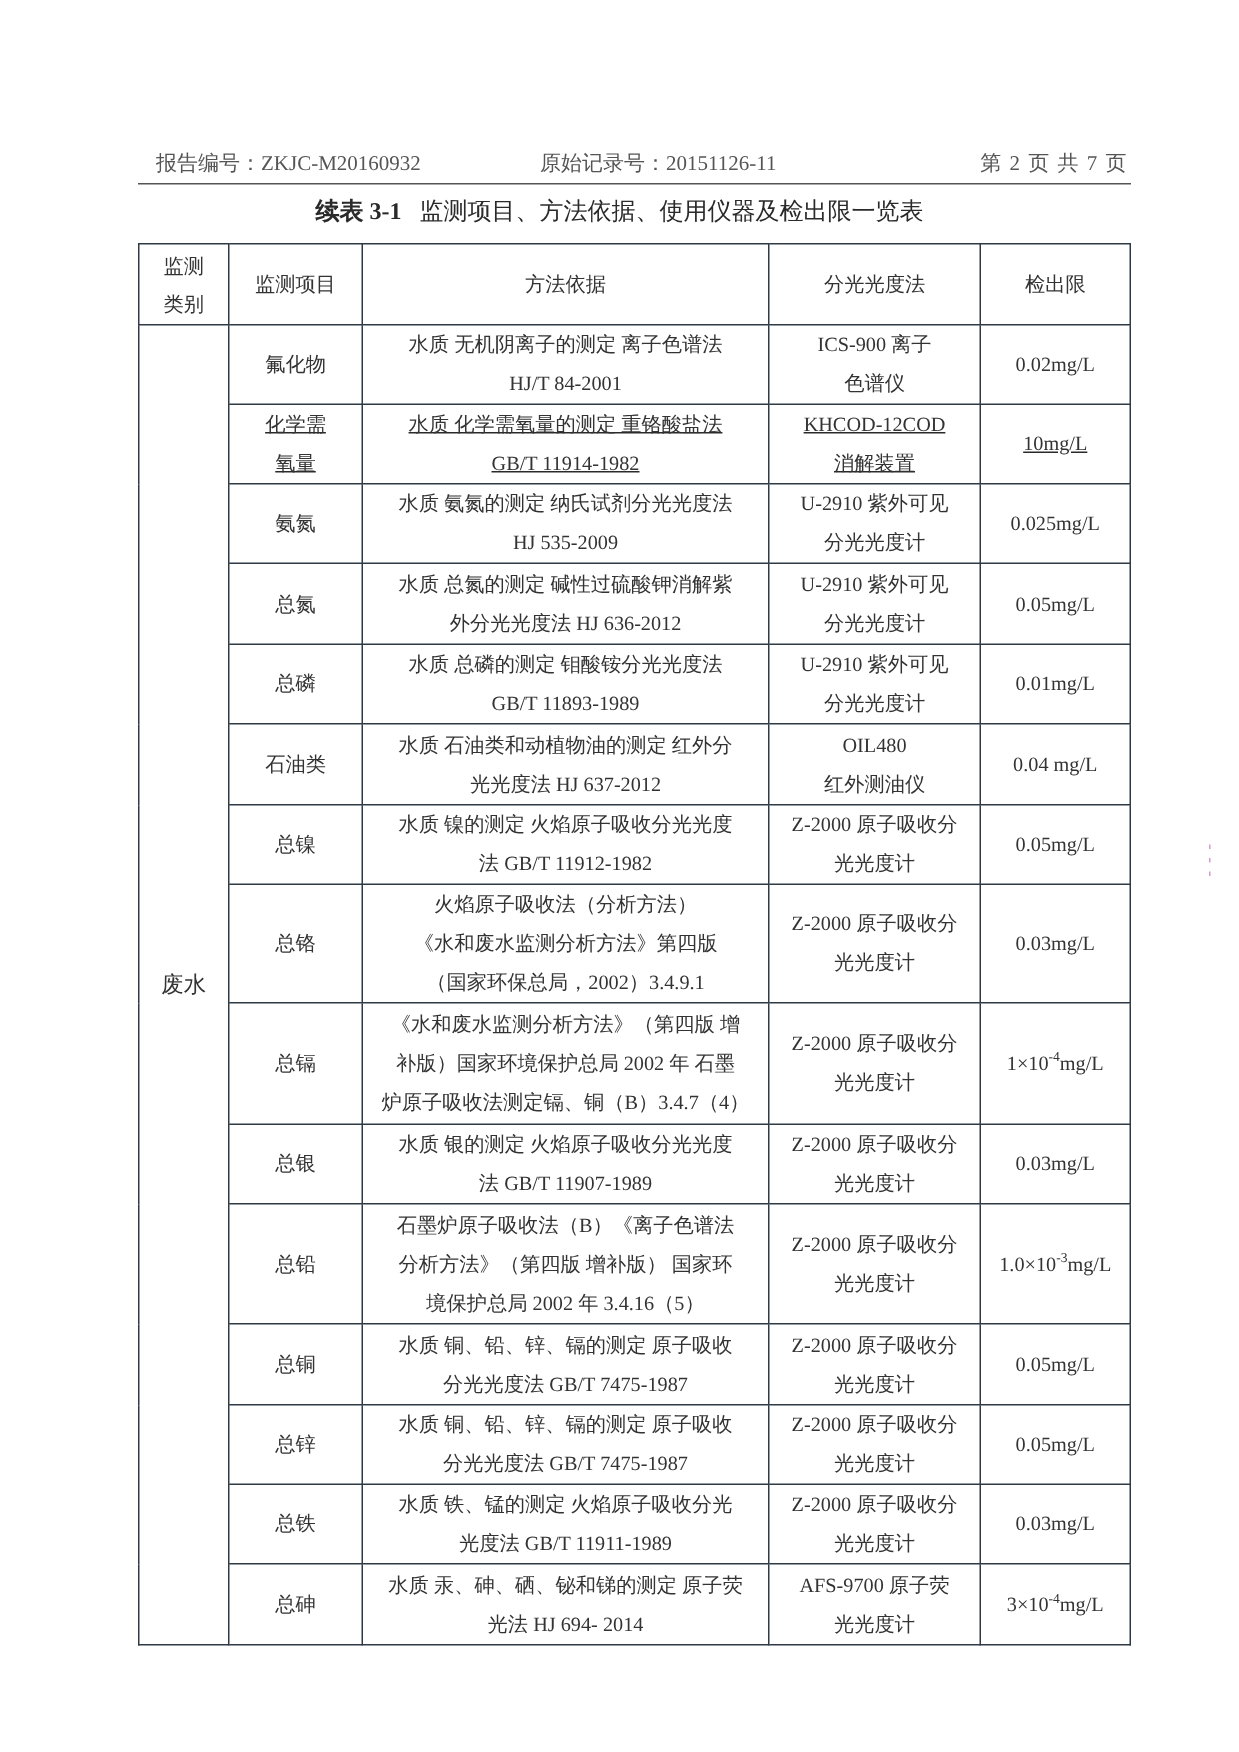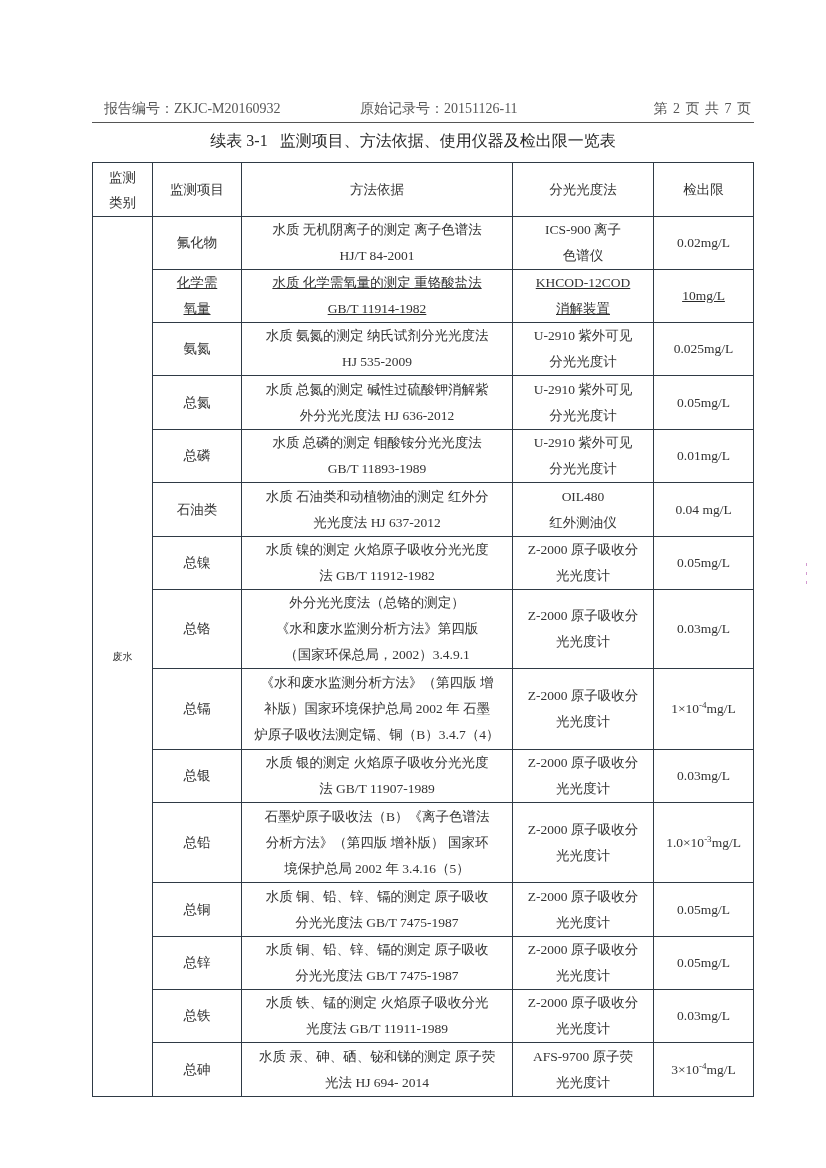--- a/index.html
+++ b/index.html
@@ -5,21 +5,21 @@
   html, body { margin:0; padding:0; }
   body { width:826px; height:1168px; background:#ffffff; position:relative; overflow:hidden;
          font-family: "Liberation Serif", "DejaVu Serif", serif; color:#2a2a2a; }
   .header { position:absolute; left:104px; top:98px; width:648px; height:22px; font-size:14px; color:#555; }
   .header span { position:absolute; top:2px; white-space:nowrap; }
   .h-report { left:0; }
   .h-record { left:256px; }
   .h-page { right:0; letter-spacing:1px;text-align:center; }
   .header-rule { position:absolute; left:92px; top:122px; width:662px; height:1px; background:#555; }
   .title { position:absolute; left:0; width:826px; top:131px; text-align:center; font-size:16px; color:#2a2a2a; }
-  .title b { font-weight:normal; }
+  .title b { font-weight:bold; }
   table.main { position:absolute; left:92px; top:162px; border-collapse:collapse; table-layout:fixed; width:661px;padding-left:22px; }
   table.main td, table.main th { border:1px solid #2f3a45; text-align:center; vertical-align:middle; padding:0 6px;
         font-size:13.5px; line-height:26px; font-weight:normal; color:#333; }
   table.main th { height:53px; line-height:25px; }
   .col-cat { width:60px; }
   .col-item { width:89px; }
   .col-method { width:271px; }
   .col-inst { width:141px; }
   .col-limit { width:100px; }
   sup { font-size:9px; line-height:0; vertical-align:super; }
@@ -52,21 +52,21 @@
     <tr>
       <th><span>监测</span><br><span>类别</span></th>
       <th>监测项目</th>
       <th>方法依据</th>
       <th>分光光度法</th>
       <th>检出限</th>
     </tr>
   </thead>
   <tbody id="tbody">
       <tr style="height: 52px;">
-        <td rowspan="15" style="padding-top: 0px; font-size: 10px; vertical-align: middle;">废水</td>
+        <td rowspan="15" style="padding-top: 0px; font-size: 15px; vertical-align: middle;">废水</td>
         <td><span>氟化物</span></td>
         <td><span>水质 无机阴离子的测定 离子色谱法</span><br><span>HJ/T 84-2001</span></td>
         <td><span>ICS-900 离子</span><br><span>色谱仪</span></td>
         <td><span>0.02mg/L</span></td>
       </tr>
       <tr style="height: 53px; text-decoration: underline;">
         <td><span>化学需</span><br><span>氧量</span></td>
         <td><span>水质 化学需氧量的测定 重铬酸盐法</span><br><span>GB/T 11914-1982</span></td>
         <td><span>KHCOD-12COD</span><br><span>消解装置</span></td>
         <td><span>10mg/L</span></td>
@@ -96,21 +96,21 @@
         <td><span>0.04 mg/L</span></td>
       </tr>
       <tr style="height: 53px;">
         <td><span>总镍</span></td>
         <td><span>水质 镍的测定 火焰原子吸收分光光度</span><br><span>法 GB/T 11912-1982</span></td>
         <td><span>Z-2000 原子吸收分</span><br><span>光光度计</span></td>
         <td><span>0.05mg/L</span></td>
       </tr>
       <tr style="height: 79px;">
         <td><span>总铬</span></td>
-        <td><span>外分光光度法（总铬的测定）</span><br><span>《水和废水监测分析方法》第四版</span><br><span>（国家环保总局，2002）3.4.9.1</span></td>
+        <td><span>火焰原子吸收法（分析方法）</span><br><span>《水和废水监测分析方法》第四版</span><br><span>（国家环保总局，2002）3.4.9.1</span></td>
         <td><span>Z-2000 原子吸收分</span><br><span>光光度计</span></td>
         <td><span>0.03mg/L</span></td>
       </tr>
       <tr style="height: 81px;">
         <td><span>总镉</span></td>
         <td><span>《水和废水监测分析方法》（第四版 增</span><br><span>补版）国家环境保护总局 2002 年 石墨</span><br><span>炉原子吸收法测定镉、铜（B）3.4.7（4）</span></td>
         <td><span>Z-2000 原子吸收分</span><br><span>光光度计</span></td>
         <td><span>1×10</span><sup>-4</sup><span>mg/L</span></td>
       </tr>
       <tr style="height: 52px;">

